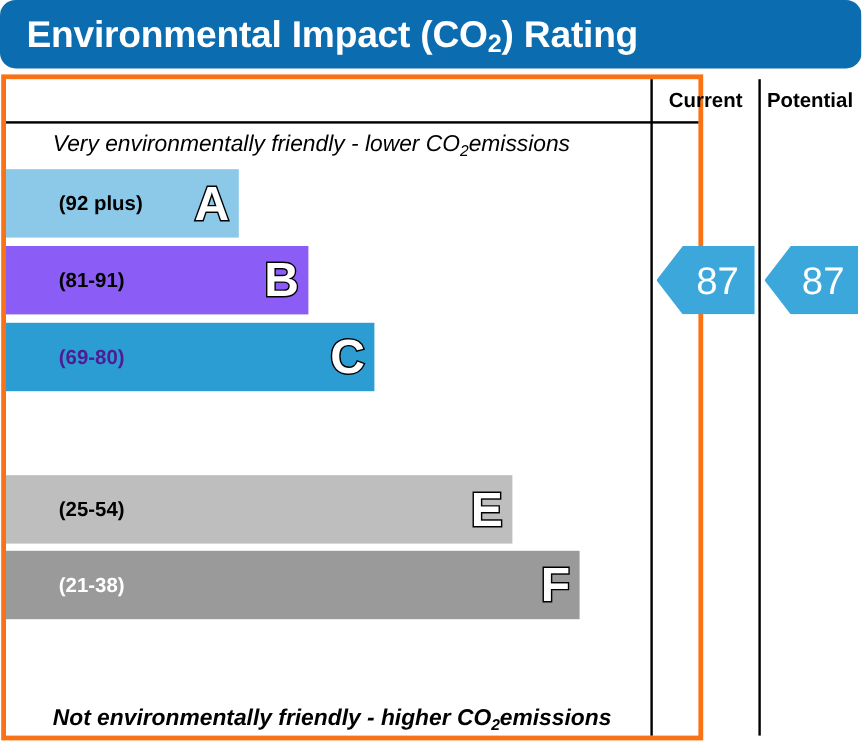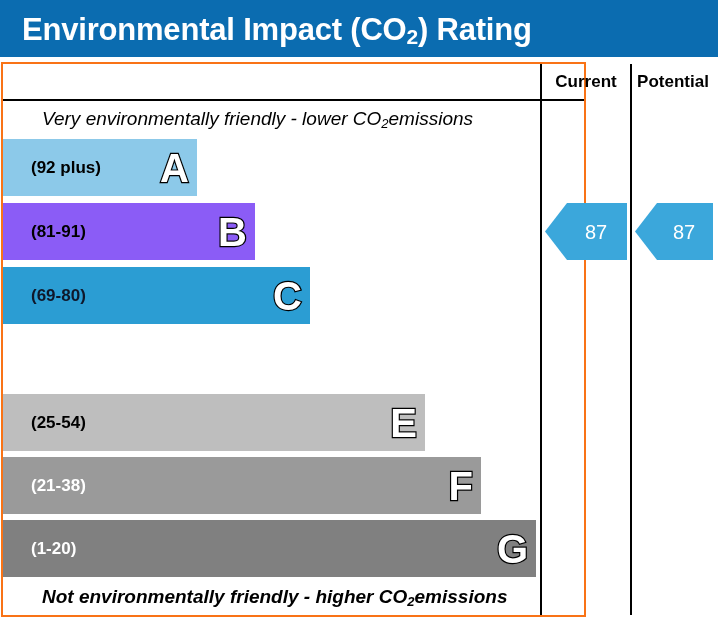--- a/index.html
+++ b/index.html
@@ -50,21 +50,21 @@
     top: 4px;
   }
 
   
   .table {
     position: absolute;
     left: 1px;
     top: 62px;
     width: 585px;
     height: 555px;
-    border: 2px solid #f97316;
+    border: 4px solid #f97316;
     box-sizing: border-box;
   }
 
   
   .vrule {
     position: absolute;
     top: 0;
     bottom: 0;
     width: 2px;
     background: #000000;
@@ -135,21 +135,21 @@
   .band {
     position: absolute;
     left: 0;
     height: 57px;
     display: flex;
     align-items: center;
     box-sizing: border-box;
   }
   .band-range {
     position: absolute;
-    left: 28px;
+    left: 44px;
     font-size: 17px;
     font-weight: bold;
     white-space: nowrap;
     line-height: 1;
   }
   .band-letter {
     position: absolute;
     right: 8px;
     font-size: 40px;
     font-weight: bold;
@@ -167,33 +167,33 @@
     background: #3ba7db;
     -webkit-clip-path: polygon(22px 0, 100% 0, 100% 100%, 22px 100%, 0 50%);
     clip-path: polygon(22px 0, 100% 0, 100% 100%, 22px 100%, 0 50%);
     display: flex;
     align-items: center;
     justify-content: center;
     box-sizing: border-box;
     padding-left: 20px;
   }
   .arrow-value {
-    font-size: 20px;
+    font-size: 32px;
     color: #ffffff;
     line-height: 1;
   }
   .arrow.current   { left: 542px; width: 82px; }
   .arrow.potential { left: 632px; width: 78px; }
 </style>
 </head>
 <body>
 
 <div id="epc">
 
-  <div class="title-bar" style="background: rgb(11, 108, 176);">
+  <div class="title-bar" style="background: rgb(11, 108, 176); border-radius: 13px;">
     <div class="title-text"><span>Environmental Impact (CO</span><sub>2</sub><span>) Rating</span></div>
   </div>
 
   <div class="table">
 
     <div class="hrule-head"></div>
     <div class="vrule col1"></div>
     <div class="vrule col2"></div>
 
     <div class="col-head current">Current</div>
@@ -208,34 +208,30 @@
     <div class="bands">
       <div class="band" style="top: 0px; width: 194px; background: rgb(140, 201, 233);">
         <span class="band-range" style="color: rgb(0, 0, 0);">(92 plus)</span>
         <span class="band-letter">A</span>
       </div>
       <div class="band" style="top: 64px; width: 252px; background: #8b5cf6;">
         <span class="band-range" style="color: rgb(0, 0, 0);">(81-91)</span>
         <span class="band-letter">B</span>
       </div>
       <div class="band" style="top: 128px; width: 307px; background: rgb(43, 157, 211);">
-        <span class="band-range" style="color: #0f172a;">(69-80)</span>
+        <span class="band-range" style="color: #4c1d95;">(69-80)</span>
         <span class="band-letter">C</span>
       </div>
       <div class="band" style="top: 255px; width: 422px; background: rgb(190, 190, 190);">
         <span class="band-range" style="color: rgb(0, 0, 0);">(25-54)</span>
         <span class="band-letter">E</span>
       </div>
       <div class="band" style="top: 318px; width: 478px; background: rgb(154, 154, 154); text-align: right;">
         <span class="band-range" style="color: rgb(255, 255, 255);">(21-38)</span>
         <span class="band-letter">F</span>
-      </div>
-      <div class="band" style="top: 381px; width: 533px; background: rgb(128, 128, 128);">
-        <span class="band-range" style="color: rgb(255, 255, 255);">(1-20)</span>
-        <span class="band-letter">G</span>
       </div>
     </div>
 
     <div class="arrow current" style="top: 139px; background: rgb(59, 167, 219);">
       <span class="arrow-value">87</span>
     </div>
     <div class="arrow potential" style="top: 139px; background: rgb(59, 167, 219);">
       <span class="arrow-value">87</span>
     </div>
 

